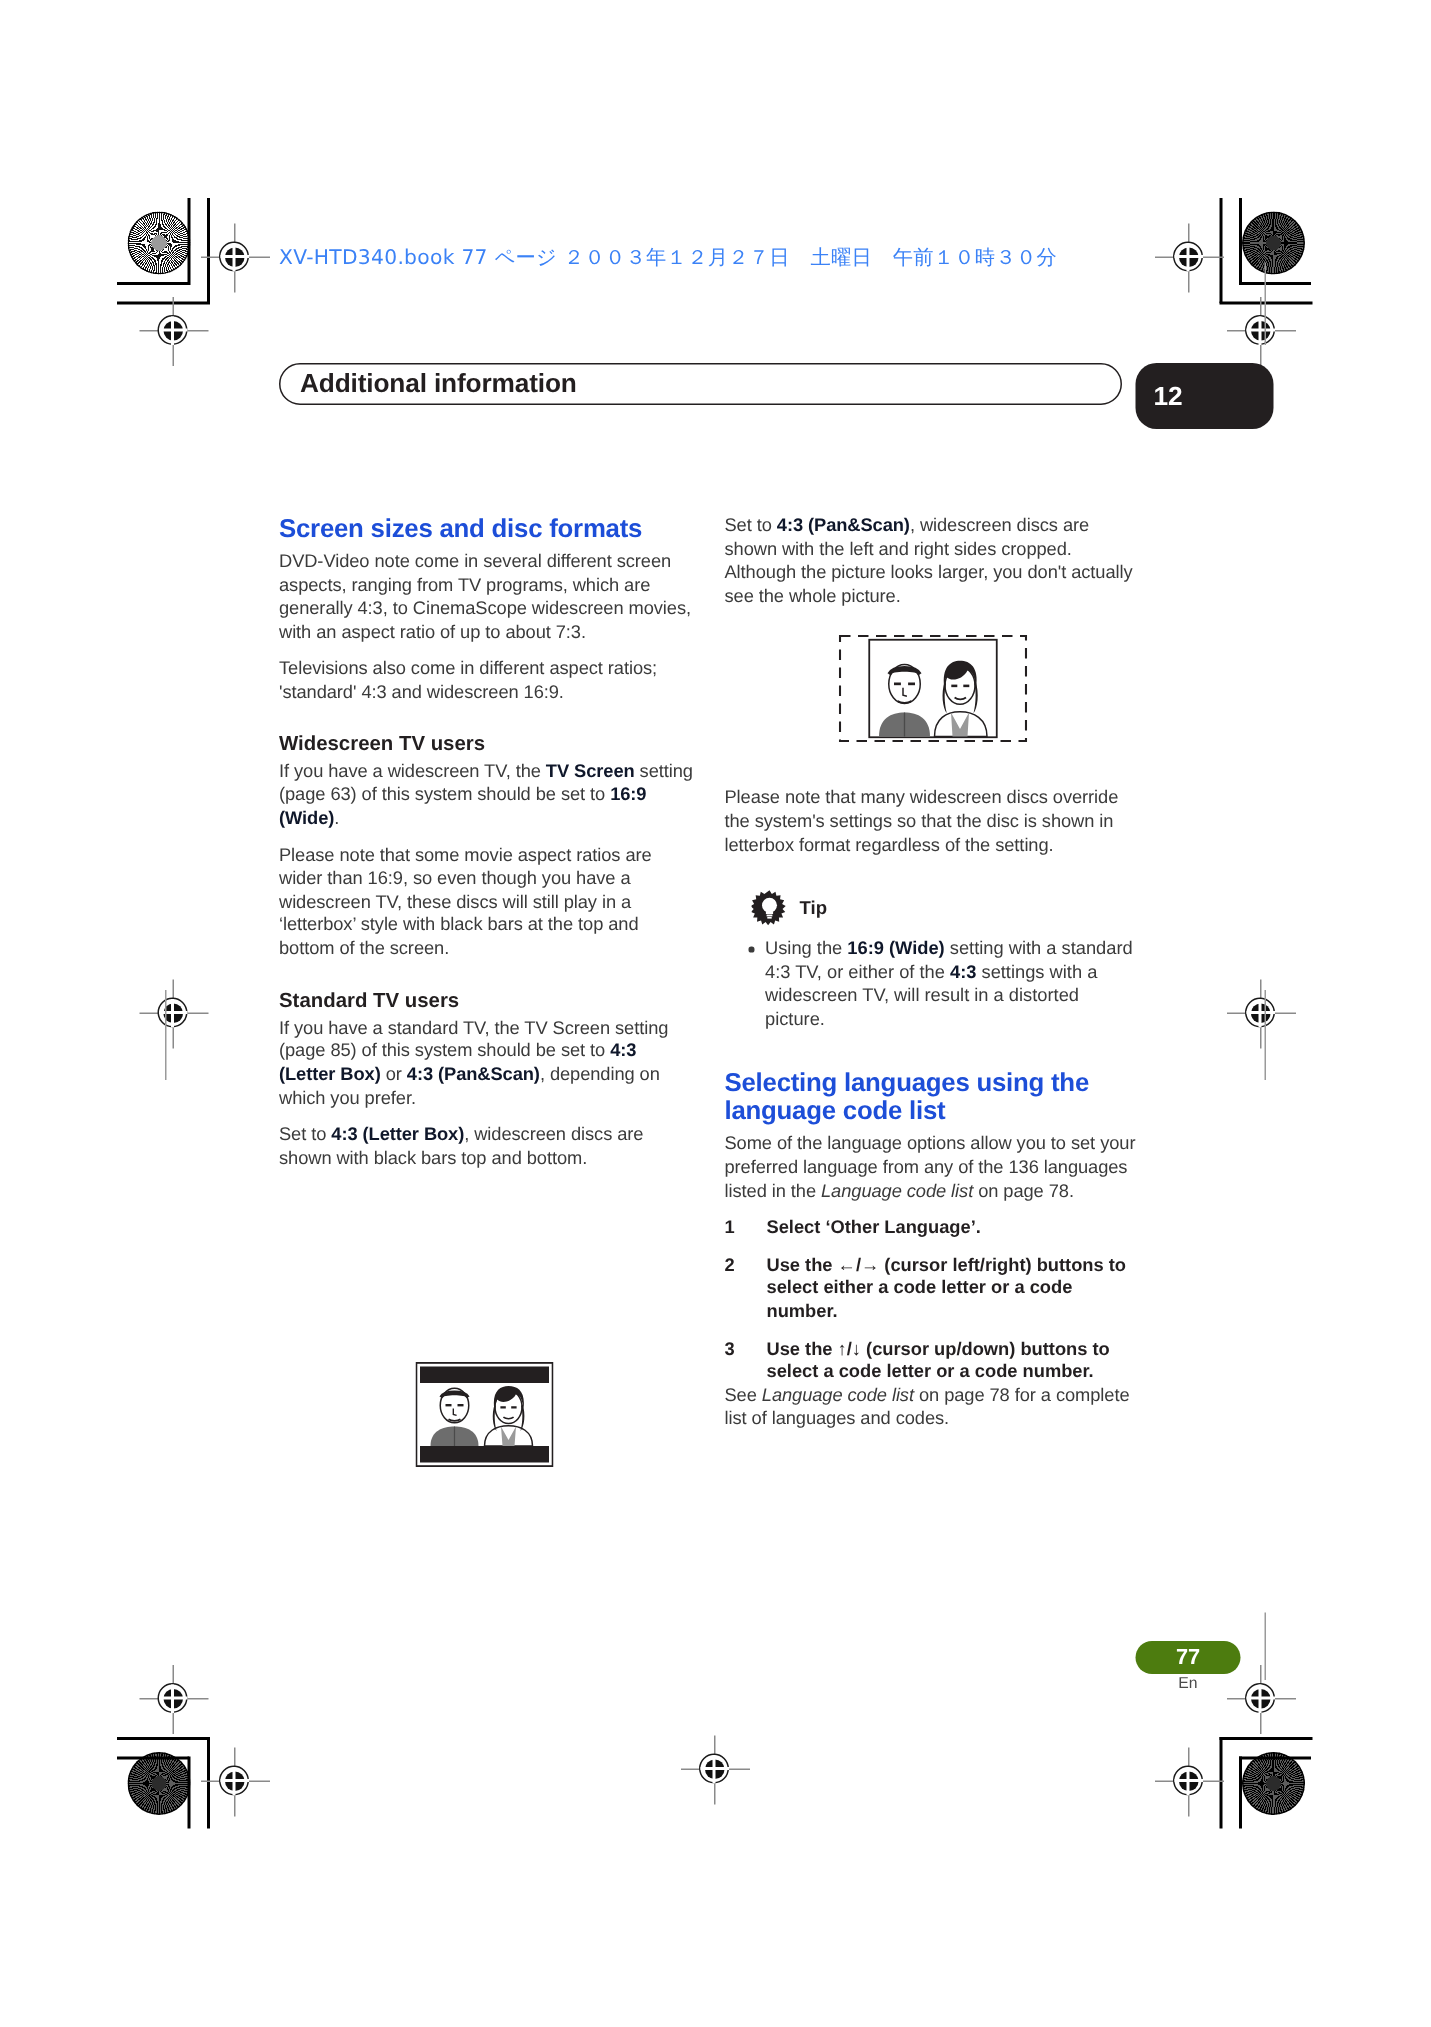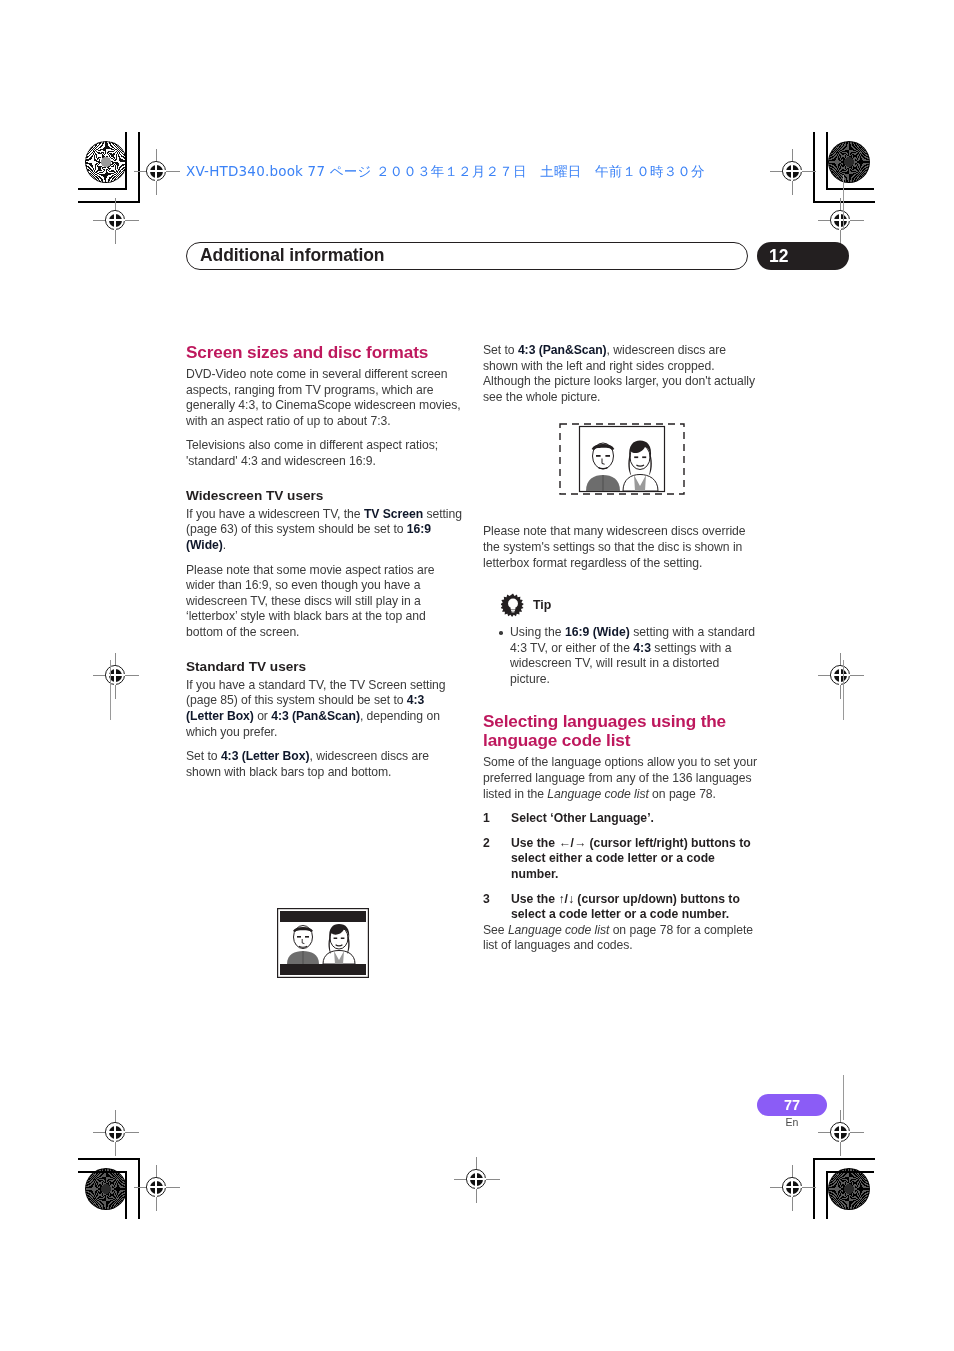--- a/index.html
+++ b/index.html
@@ -89,21 +89,21 @@
     position: absolute;
     left: 200px; top: 245px;
     font-size: 17.5px;
     font-weight: bold;
     color: #231f20;
     letter-spacing: -0.1px;
   }
   .chapter-num {
     position: absolute;
     left: 757px; top: 242px;
-    width: 92px; height: 28px;
+    width: 92px; height: 44px;
     background: #231f20;
     border-radius: 14px;
     color: #fff;
     font-size: 17.5px;
     font-weight: bold;
     display: flex;
     align-items: center;
     padding-left: 12px;
     box-sizing: border-box;
   }
@@ -114,21 +114,21 @@
     width: 278px;
   }
   .col-left  { left: 186px; top: 343px; }
   .col-right { left: 483px; top: 343px; }
 
   h2.sec {
     font-size: 17.2px;
     font-weight: bold;
     margin: 0 0 4px 0;
     line-height: 1.16;
-    color: #be185d;
+    color: #1d4ed8;
     letter-spacing: -0.15px;
   }
   h3.sub {
     font-size: 13.6px;
     font-weight: bold;
     margin: 18px 0 3px 0;
     line-height: 1.2;
     color: #231f20;
   }
 
@@ -185,21 +185,21 @@
 
   
   .fig { position: absolute; }
   .fig svg { display: block; }
 
   
   .pagepill {
     position: absolute;
     left: 757px; top: 1094px;
     width: 70px; height: 22px;
-    background: #8b5cf6;
+    background: #4d7c0f;
     border-radius: 11px;
     color: #fff;
     font-size: 14.5px;
     font-weight: bold;
     display: flex; align-items: center; justify-content: center;
   }
   .pagelang {
     position: absolute;
     left: 757px; top: 1116px;
     width: 70px;

